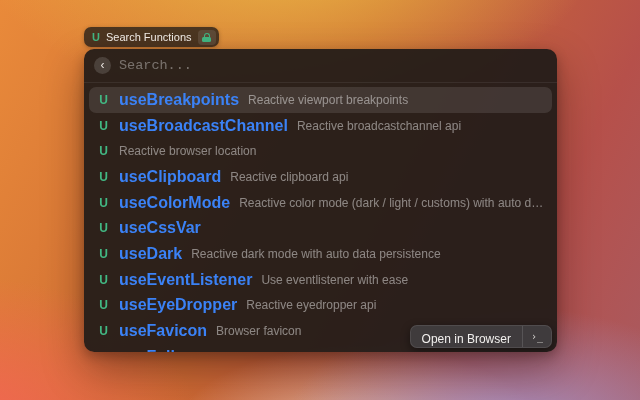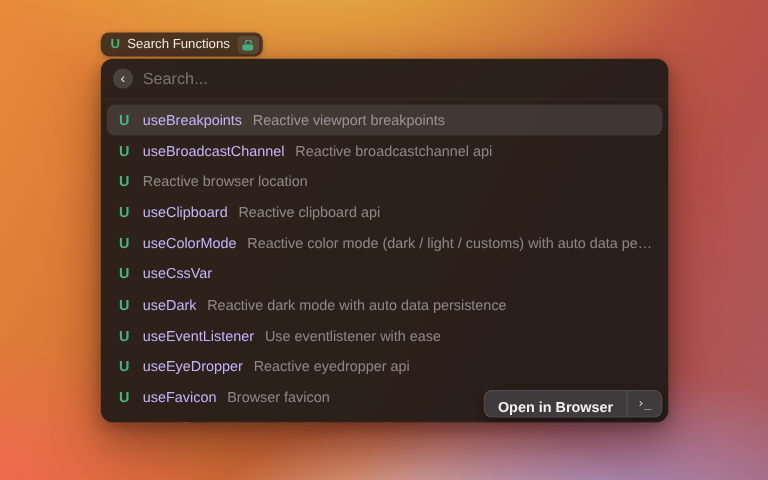--- a/index.html
+++ b/index.html
@@ -47,48 +47,48 @@
     padding: 0 10px; border-bottom: 1px solid rgba(255,255,255,0.07);
   }
   .back-btn {
     width: 17px; height: 17px; border-radius: 50%; flex: 0 0 auto;
     background: rgba(255,255,255,0.14); color: #e8e3de;
     display: flex; align-items: center; justify-content: center;
     font-size: 12px; line-height: 1; cursor: pointer; padding-bottom: 1px;
   }
   .search-input {
     flex: 1; background: transparent; border: none; outline: none;
-    color: #f0ebe5; font-size: 13.5px; font-family: Liberation Sans, sans-serif;
+    color: #f0ebe5; font-size: 13.5px; font-family: Liberation Mono, monospace;
     caret-color: #fff;
   }
   .search-input::placeholder { color: rgba(255,255,255,0.36); }
 
   .list { padding: 4px 0 0 0; }
   .list-item {
     height: 25.7px; display: flex; align-items: center; gap: 9px;
     margin: 0 5px; padding: 0 8px; border-radius: 7px; cursor: pointer;
   }
   .list-item.selected { background: rgba(255,255,255,0.105); }
   .item-u { color: var(--accent, #42b883); font-size: 12px; font-weight: 700; width: 13px; text-align: center; flex: 0 0 auto; }
-  .item-name { color: #c4b5fd; font-size: 12px; font-weight: 400; white-space: nowrap; }
+  .item-name { color: #3b82f6; font-size: 16px; font-weight: 700; white-space: nowrap; }
   .item-desc { color: rgba(255,255,255,0.46); font-size: 12px; white-space: nowrap; overflow: hidden; text-overflow: ellipsis; }
 
   
   .action-btn {
     position: absolute; right: 5px; bottom: 4px; height: 23px;
     display: flex; align-items: stretch;
     background: rgba(64, 60, 62, 0.97);
     border: 1px solid rgba(255,255,255,0.09);
     border-radius: 7px;
     box-shadow: 0 3px 10px rgba(0,0,0,0.45);
     overflow: hidden; cursor: pointer;
   }
   .action-label {
     display: flex; align-items: center; padding: 13px 11px;
-    color: #f2f0ee; font-size: 12px; font-weight: 700; white-space: nowrap;
+    color: #f2f0ee; font-size: 12px; font-weight: 400; white-space: nowrap;
   }
   .action-divider { width: 1px; background: rgba(255,255,255,0.13); }
   .action-shortcut {
     display: flex; align-items: center; padding: 0 8px;
     color: #d6d3d0; font-size: 10px;
     font-family: "DejaVu Sans Mono", "Liberation Mono", monospace;
   }
 </style>
 </head>
 <body>

